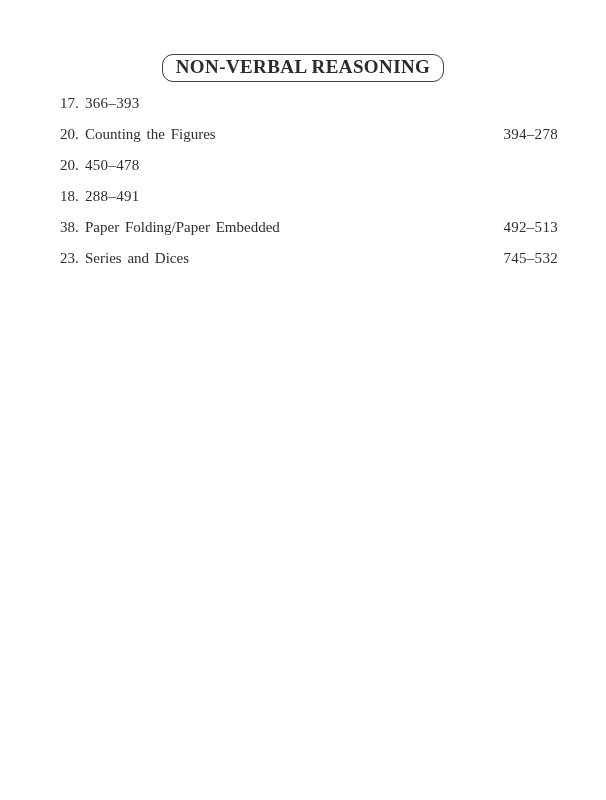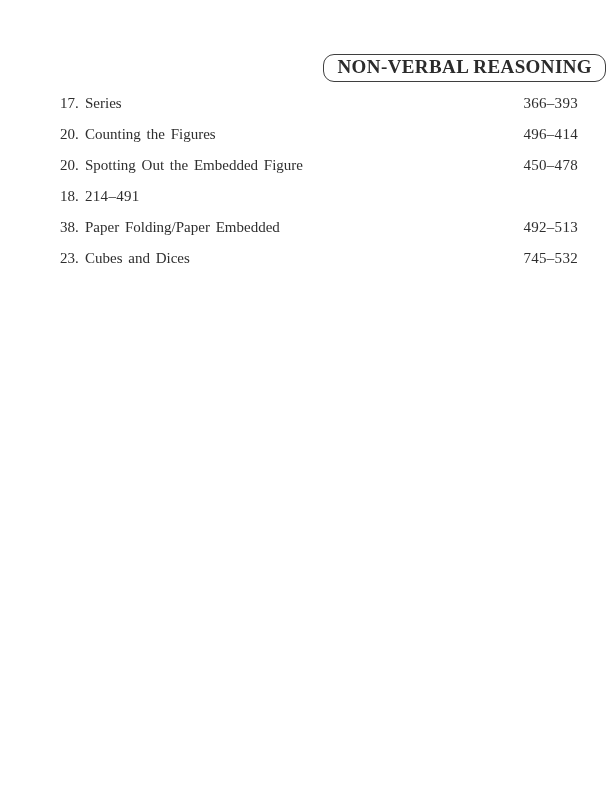--- a/index.html
+++ b/index.html
@@ -12,39 +12,39 @@
     width: 606px;
     height: 800px;
     background: #ffffff;
     font-family: "Liberation Serif", serif;
     color: #2e2e2e;
     overflow: hidden;
     box-sizing: border-box;
   }
   .header-wrap {
     display: flex;
-    justify-content: flex-end;
+    justify-content: center;
     padding-top: 54px;
   }
   .header-box {
     border: 1.6px solid #3f3f3f;
     border-radius: 11px;
     padding: 1px 13px 3px 13px;
     background: #ffffff;
   }
   .header-title {
     font-weight: bold;
     font-size: 19px;
     line-height: 22px;
     letter-spacing: 0.4px;
     white-space: nowrap;
     color: #2b2b2b;
   }
   .toc {
-    padding: 14px 28px 0 60px;
+    padding: 14px 48px 0 60px;
   }
   .toc-row {
     display: flex;
     align-items: baseline;
     font-size: 15px;
     line-height: 15px;
     margin-bottom: 16px;
   }
   .toc-row:last-child {
     margin-top: 6px;
@@ -70,48 +70,46 @@
 
   <div class="header-wrap">
     <div class="header-box">
       <span class="header-title">NON-VERBAL REASONING</span>
     </div>
   </div>
 
   <div class="toc" id="toc-list">
     <div class="toc-row">
       <span class="toc-num">17.</span>
-      <span class="toc-title">Series</span>
       <span class="toc-pages">366–393</span>
     </div>
 
     <div class="toc-row">
       <span class="toc-num">20.</span>
       <span class="toc-title">Counting the Figures</span>
-      <span class="toc-pages">496–414</span>
+      <span class="toc-pages">394–278</span>
     </div>
 
 
     <div class="toc-row">
       <span class="toc-num">20.</span>
-      <span class="toc-title">Spotting Out the Embedded Figure</span>
       <span class="toc-pages">450–478</span>
     </div>
 
     <div class="toc-row">
       <span class="toc-num">18.</span>
-      <span class="toc-pages">214–491</span>
+      <span class="toc-pages">288–491</span>
     </div>
 
     <div class="toc-row">
       <span class="toc-num">38.</span>
       <span class="toc-title">Paper Folding/Paper Embedded</span>
       <span class="toc-pages">492–513</span>
     </div>
 
     <div class="toc-row">
       <span class="toc-num">23.</span>
-      <span class="toc-title">Cubes and Dices</span>
+      <span class="toc-title">Series and Dices</span>
       <span class="toc-pages">745–532</span>
     </div>
   </div>
 
 </div>
 
 </body></html>

